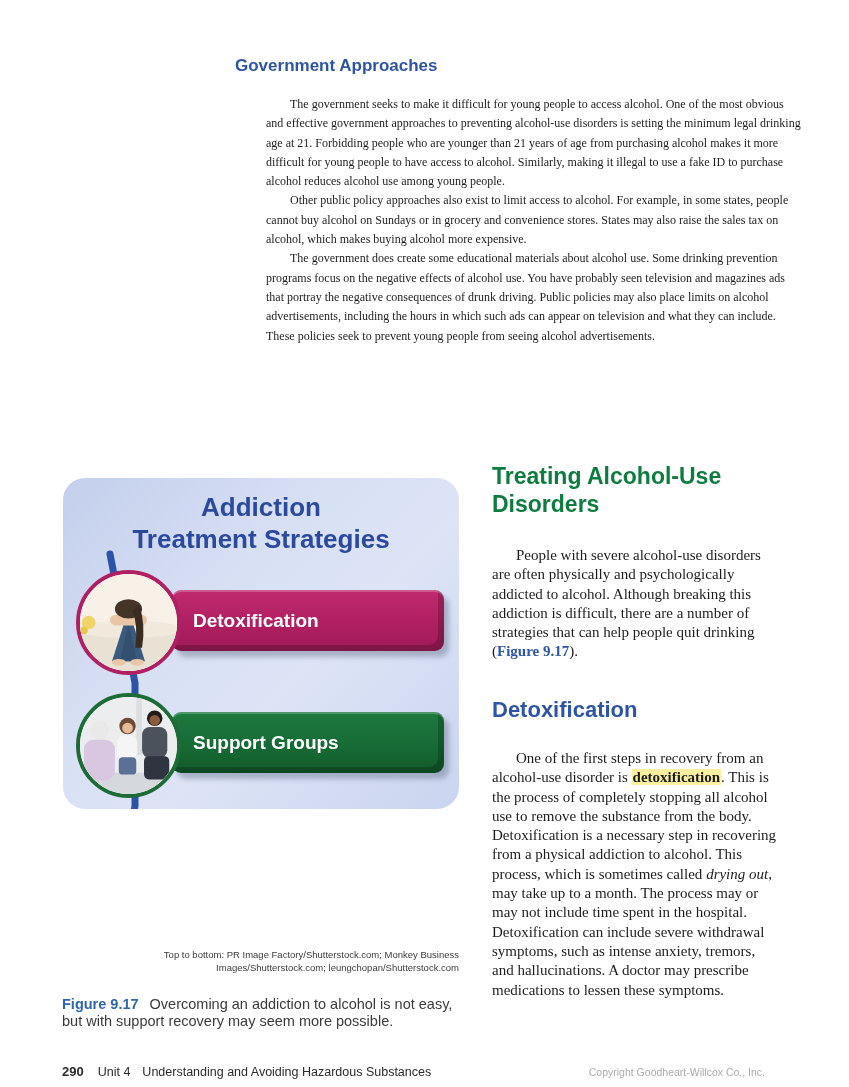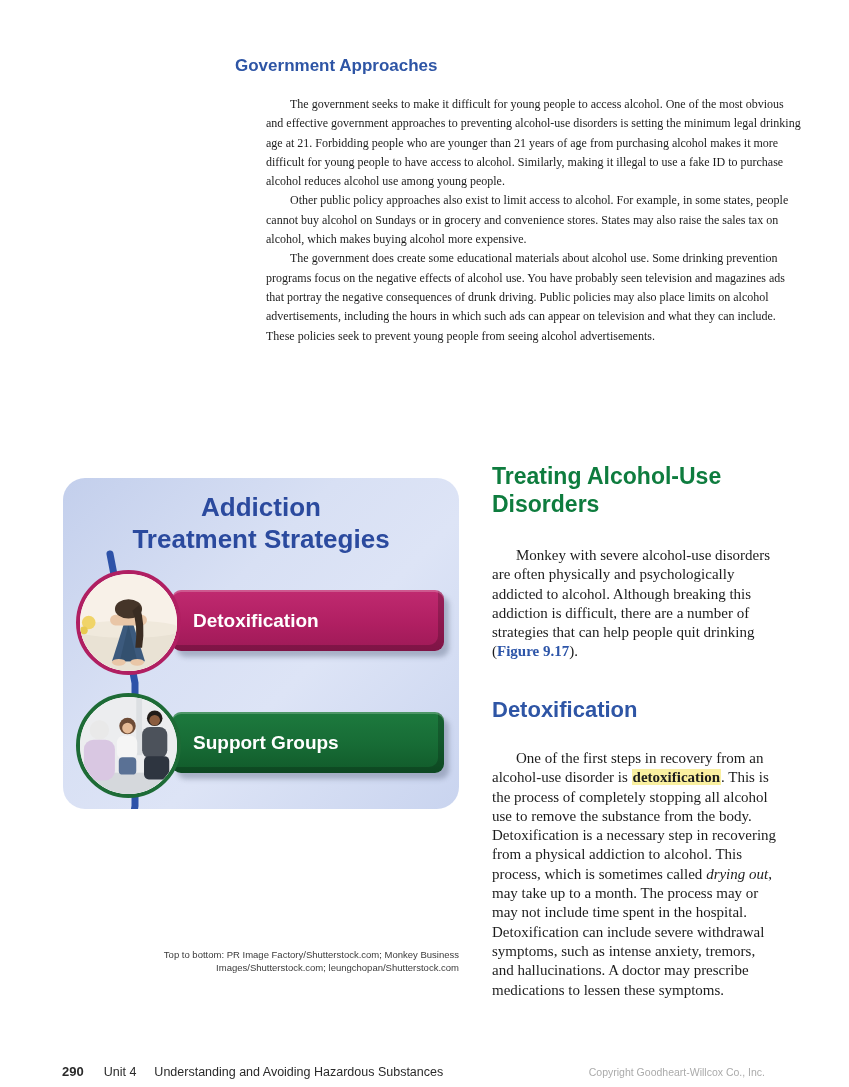--- a/index.html
+++ b/index.html
@@ -48,21 +48,21 @@
   .detox-para{position:absolute;left:492px;top:734px;width:288px;
     font-size:15px;line-height:19.3px;text-indent:24px;}
 
   .seg-figref{font-weight:bold;color:#2d55a8;}
   .seg-term{font-weight:bold;background:#faf0a0;padding:0 1px;}
   .seg-i{font-style:italic;}
 
   
   .footer{position:absolute;left:62px;right:84px;top:1041px;display:flex;justify-content:space-between;align-items:baseline;
     font-family:"Liberation Sans",sans-serif;}
-  .footer-left{display:flex;align-items:baseline;font-size:12.5px;color:#2a2a2a;gap:6px;}
+  .footer-left{display:flex;align-items:baseline;font-size:12.5px;color:#2a2a2a;}
   .footer-page{font-weight:bold;font-size:13px;margin-right:14px;}
   .footer-unit{margin-right:12px;margin-top:24px;}
   .footer-right{font-size:10.5px;color:#ababab;}
 </style>
 </head>
 <body>
 
 <div class="page">
 
   <h1 class="gov-heading">Government Approaches</h1>
@@ -147,23 +147,26 @@
         <rect x="40" y="55" width="8" height="26" rx="4" fill="#cf9b74" transform="rotate(14 44 68)"></rect>
         <rect x="58" y="52" width="8" height="18" rx="4" fill="#cf9b74" transform="rotate(-50 62 61)"></rect>
         <ellipse cx="37" cy="84" rx="6.5" ry="3.5" fill="#2f7fd0"></ellipse>
         <ellipse cx="70" cy="60" rx="6" ry="3.5" fill="#2f7fd0" transform="rotate(-40 70 60)"></ellipse>
       </svg>
     </div>
   </div>
 
   <div class="fig-credit">Top to bottom: PR Image Factory/Shutterstock.com; Monkey Business Images/Shutterstock.com; leungchopan/Shutterstock.com</div>
 
+  <p class="fig-caption">
+    <span class="cap-label">Figure 9.17</span><span>Overcoming an addiction to alcohol is not easy, but with support recovery may seem more possible.</span>
+  </p>
 
   <h2 class="treating-heading">Treating Alcohol-Use Disorders</h2>
-  <p class="treating-para"><span>Monkey with severe alcohol-use disorders are often physically and psychologically addicted to alcohol. Although breaking this addiction is difficult, there are a number of strategies that can help people quit drinking (</span><span class="seg-figref">Figure 9.17</span><span>).</span></p>
+  <p class="treating-para"><span>People with severe alcohol-use disorders are often physically and psychologically addicted to alcohol. Although breaking this addiction is difficult, there are a number of strategies that can help people quit drinking (</span><span class="seg-figref">Figure 9.17</span><span>).</span></p>
 
   <h3 class="detox-heading">Detoxification</h3>
   <p class="detox-para"><span>One of the first steps in recovery from an alcohol-use disorder is </span><span class="seg-term">detoxification</span><span>. This is the process of completely stopping all alcohol use to remove the substance from the body. Detoxification is a necessary step in recovering from a physical addiction to alcohol. This process, which is sometimes called </span><span class="seg-i">drying out</span><span>, may take up to a month. The process may or may not include time spent in the hospital. Detoxification can include severe withdrawal symptoms, such as intense anxiety, tremors, and hallucinations. A doctor may prescribe medications to lessen these symptoms.</span></p>
 
   <div class="footer">
     <div class="footer-left">
       <span class="footer-page">290</span>
       <span class="footer-unit">Unit 4</span>
       <span class="footer-title">Understanding and Avoiding Hazardous Substances</span>
     </div>

